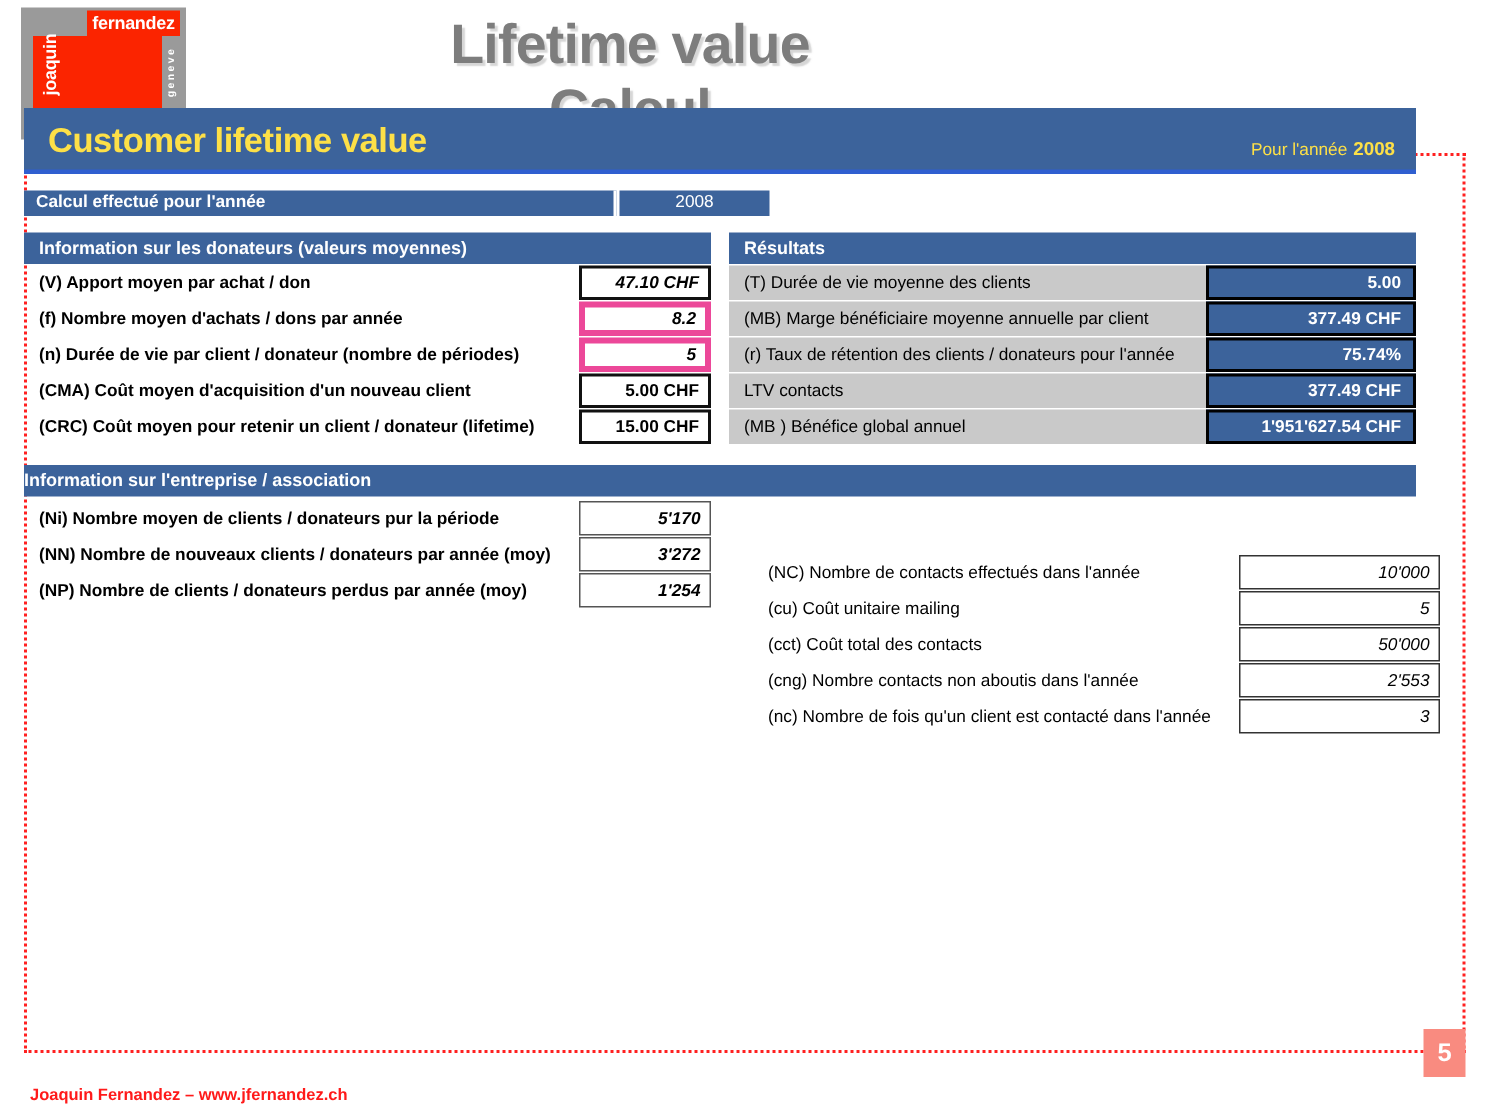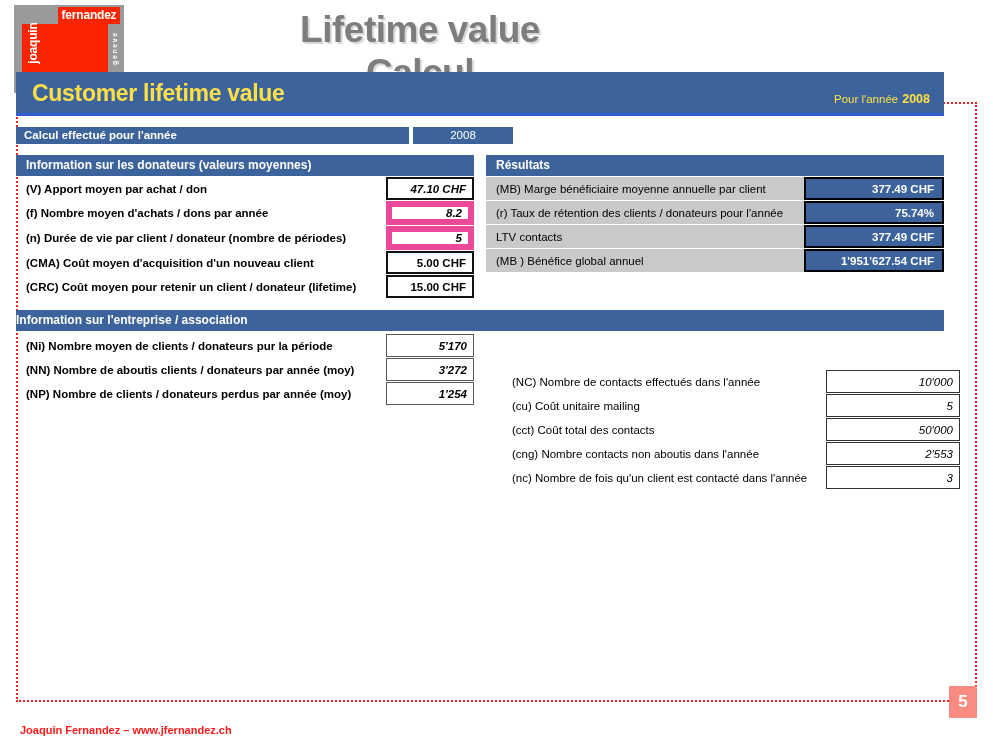--- a/index.html
+++ b/index.html
@@ -127,21 +127,21 @@
 
   
   .t-left td.lbl {
     font-weight: bold; color: #000; padding-left: 10px; white-space: nowrap;
   }
   .t-left td.val {
     width: 88px; text-align: right; padding-right: 6px;
     background: #ffffff;
   }
   .t-left td.val.thick { border: 2px solid #111; font-weight: bold; }
-  .t-left td.val.thin  { border: 6px solid #ec4899; font-style: italic; font-weight: bold; }
+  .t-left td.val.thin  { border: 4px solid #ec4899; font-style: italic; font-weight: bold; }
   .t-left td.val.thick.ital { font-style: italic; }
 
   
   .t-right td.lbl {
     background: #c9c9c9; color: #000; padding-left: 10px;
     white-space: nowrap; padding-right: 6px;
   }
   .t-right td.val {
     width: 140px; background: #3c639b; color: #ffffff;
     font-weight: bold; text-align: right; padding-right: 8px;
@@ -253,20 +253,24 @@
             </tr>
           </tbody>
         </table>
       </div>
 
       <div class="panel panel-right">
         <div class="panel-head">Résultats</div>
         <table class="grid t-right">
           <tbody>
             <tr>
+              <td class="lbl">(T) Durée de vie moyenne des clients</td>
+              <td class="val">5.00</td>
+            </tr>
+            <tr>
               <td class="lbl">(MB) Marge bénéficiaire moyenne annuelle par client</td>
               <td class="val">377.49 CHF</td>
             </tr>
             <tr>
               <td class="lbl">(r) Taux de rétention des clients / donateurs pour l'année</td>
               <td class="val">75.74%</td>
             </tr>
             <tr>
               <td class="lbl">LTV contacts</td>
               <td class="val">377.49 CHF</td>
@@ -284,21 +288,21 @@
     <div class="ent-body">
 
       <div class="ent-col ent-col-left">
         <table class="grid t-entleft">
           <tbody>
             <tr>
               <td class="lbl">(Ni) Nombre moyen de clients / donateurs pur la période</td>
               <td class="val">5'170</td>
             </tr>
             <tr>
-              <td class="lbl">(NN) Nombre de aboutis clients / donateurs par année (moy)</td>
+              <td class="lbl">(NN) Nombre de nouveaux clients / donateurs par année (moy)</td>
               <td class="val">3'272</td>
             </tr>
             <tr>
               <td class="lbl">(NP) Nombre de clients / donateurs perdus par année (moy)</td>
               <td class="val">1'254</td>
             </tr>
           </tbody>
         </table>
       </div>
 

